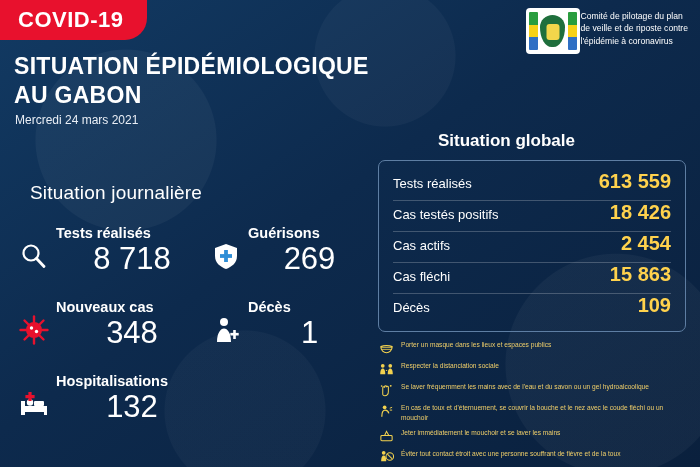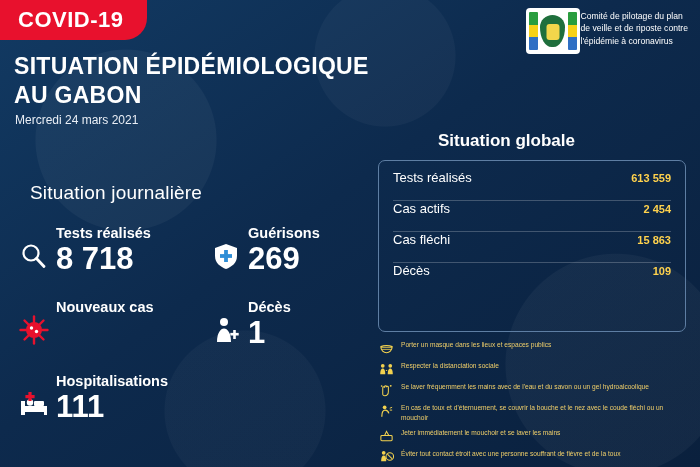--- a/index.html
+++ b/index.html
@@ -91,42 +91,42 @@
   
   .daily-grid {
     position: absolute; left: 16px; top: 224px;
     width: 355px;
     display: grid;
     grid-template-columns: 192px 163px;
     grid-auto-rows: 74px;
   }
   .stat { position: relative; padding-left: 40px; }
   .stat-label { font-size: 14.5px; font-weight: bold; line-height: 1; padding-top: 2px; }
-  .stat-value { font-size: 31px; font-weight: bold; line-height: 1.05; margin-top: 2px; }
+  .stat-value { font-size: 31px; font-weight: normal; line-height: 1.05; margin-top: 2px; text-align: center; }
   .stat-icon {
     position: absolute; left: 2px; top: 16px;
     width: 32px; height: 32px;
     display: flex; align-items: center; justify-content: center;
   }
   
   .global-panel {
     position: absolute; left: 378px; top: 160px;
     width: 308px; height: 172px;
     border: 1px solid #5e7ea3;
     border-radius: 7px;
     padding: 9px 14px 6px 14px;
   }
   .g-row {
     display: flex; align-items: baseline; justify-content: space-between;
     height: 31px;
     border-bottom: 1px solid rgba(255,255,255,0.22);
   }
   .g-row:last-child { border-bottom: none; }
   .g-label { font-size: 13px; color: #ffffff; }
-  .g-value { font-size: 11px; font-weight: bold; color: #ffd24d; }
+  .g-value { font-size: 20px; font-weight: bold; color: #ffd24d; }
   
   .advice {
     position: absolute; left: 378px; top: 340px;
     width: 312px;
   }
   .advice-row {
     display: flex; align-items: flex-start; gap: 7px;
     margin-bottom: 5px;
   }
   .advice-ico {
@@ -199,20 +199,21 @@
             <line x1="1.5" y1="15" x2="28.5" y2="15"></line>
             <line x1="5.5" y1="5.5" x2="24.5" y2="24.5"></line>
             <line x1="24.5" y1="5.5" x2="5.5" y2="24.5"></line>
           </g>
           <circle cx="15" cy="15" r="8" fill="#e8112d"></circle>
           <circle cx="12.5" cy="13" r="1.7" fill="#ffffff"></circle>
           <circle cx="17.5" cy="16.5" r="1.7" fill="#ffffff"></circle>
         </svg>
       </div>
       <div class="stat-label">Nouveaux cas</div>
+      <div class="stat-value">348</div>
     </div>
 
     <div class="stat">
       <div class="stat-icon">
         <svg width="30" height="30" viewBox="0 0 30 30">
           <circle cx="13" cy="7" r="4" fill="#ffffff"></circle>
           <path d="M6 27 C6 18 9.5 13.5 13 13.5 C16.5 13.5 20 18 20 27 Z" fill="#ffffff"></path>
           <rect x="22.2" y="15" width="2.6" height="9" fill="#ffffff"></rect>
           <rect x="19.3" y="17.9" width="8.4" height="2.6" fill="#ffffff"></rect>
         </svg>
@@ -227,32 +228,36 @@
           <rect x="2" y="17" width="26" height="6" rx="1.5" fill="#ffffff"></rect>
           <rect x="2" y="12" width="4" height="14" fill="#ffffff"></rect>
           <rect x="25" y="17" width="3" height="9" fill="#ffffff"></rect>
           <circle cx="11" cy="13.5" r="3.2" fill="#ffffff"></circle>
           <rect x="15" y="12" width="10" height="5" rx="1" fill="#ffffff"></rect>
           <rect x="9.4" y="3" width="3.2" height="9" fill="#e8112d"></rect>
           <rect x="6.4" y="6" width="9.2" height="3.2" fill="#e8112d"></rect>
         </svg>
       </div>
       <div class="stat-label">Hospitalisations</div>
-      <div class="stat-value">111</div>
+      <div class="stat-value">132</div>
     </div>
 
 
   </div>
 
   <div class="section-global">Situation globale</div>
 
   <div class="global-panel">
     <div class="g-row">
       <span class="g-label">Tests réalisés</span>
       <span class="g-value">613 559</span>
+    </div>
+    <div class="g-row">
+      <span class="g-label">Cas testés positifs</span>
+      <span class="g-value">18 426</span>
     </div>
     <div class="g-row">
       <span class="g-label">Cas actifs</span>
       <span class="g-value">2 454</span>
     </div>
     <div class="g-row">
       <span class="g-label">Cas fléchi</span>
       <span class="g-value">15 863</span>
     </div>
     <div class="g-row">

